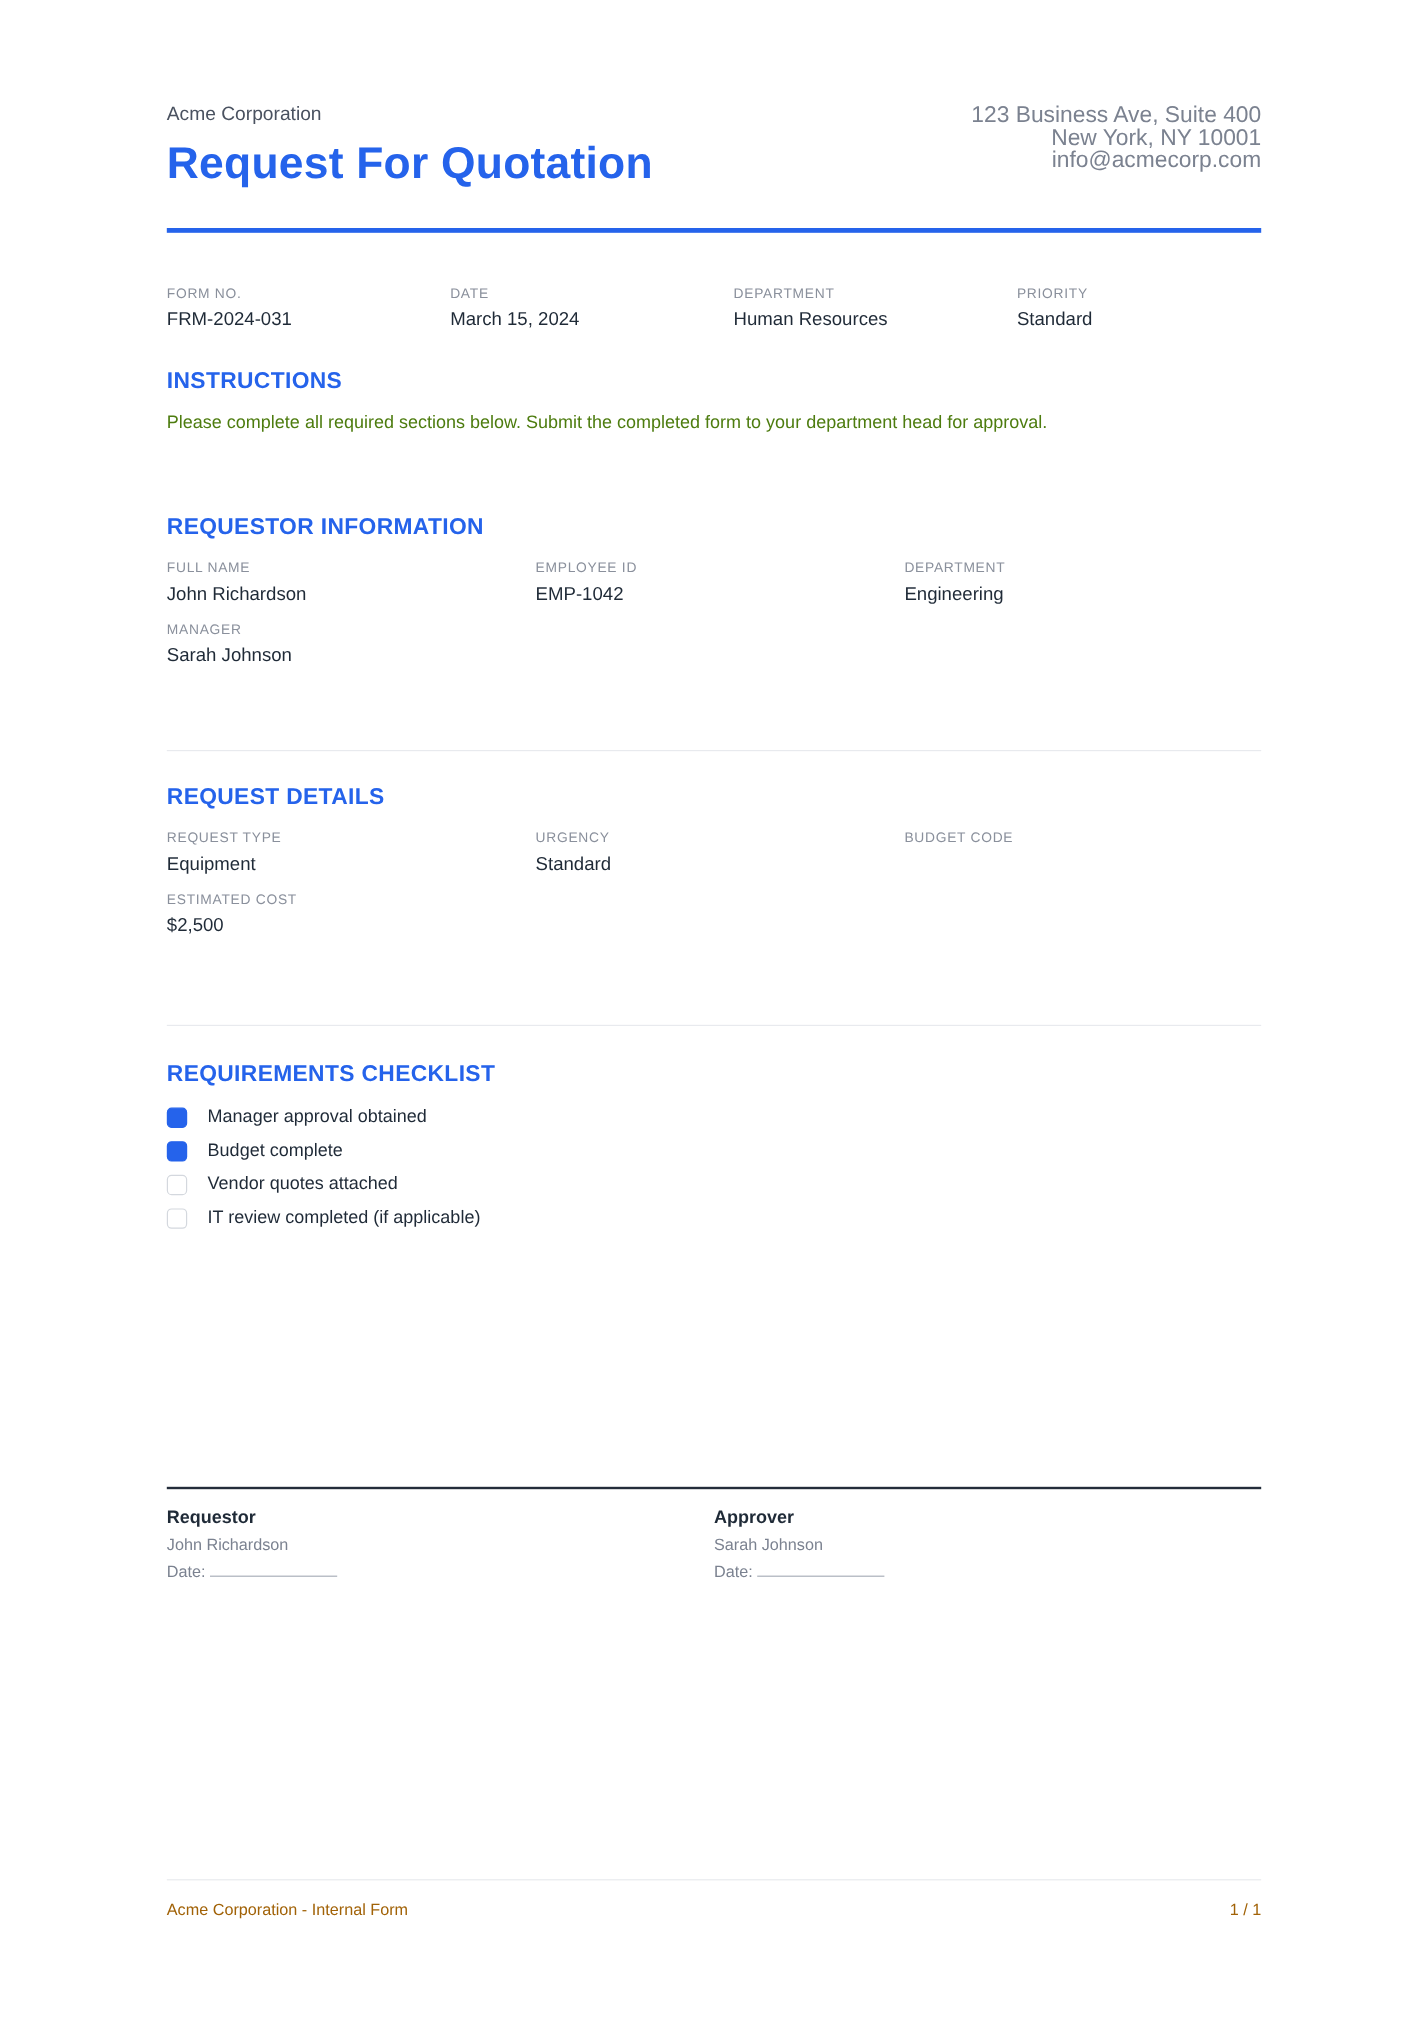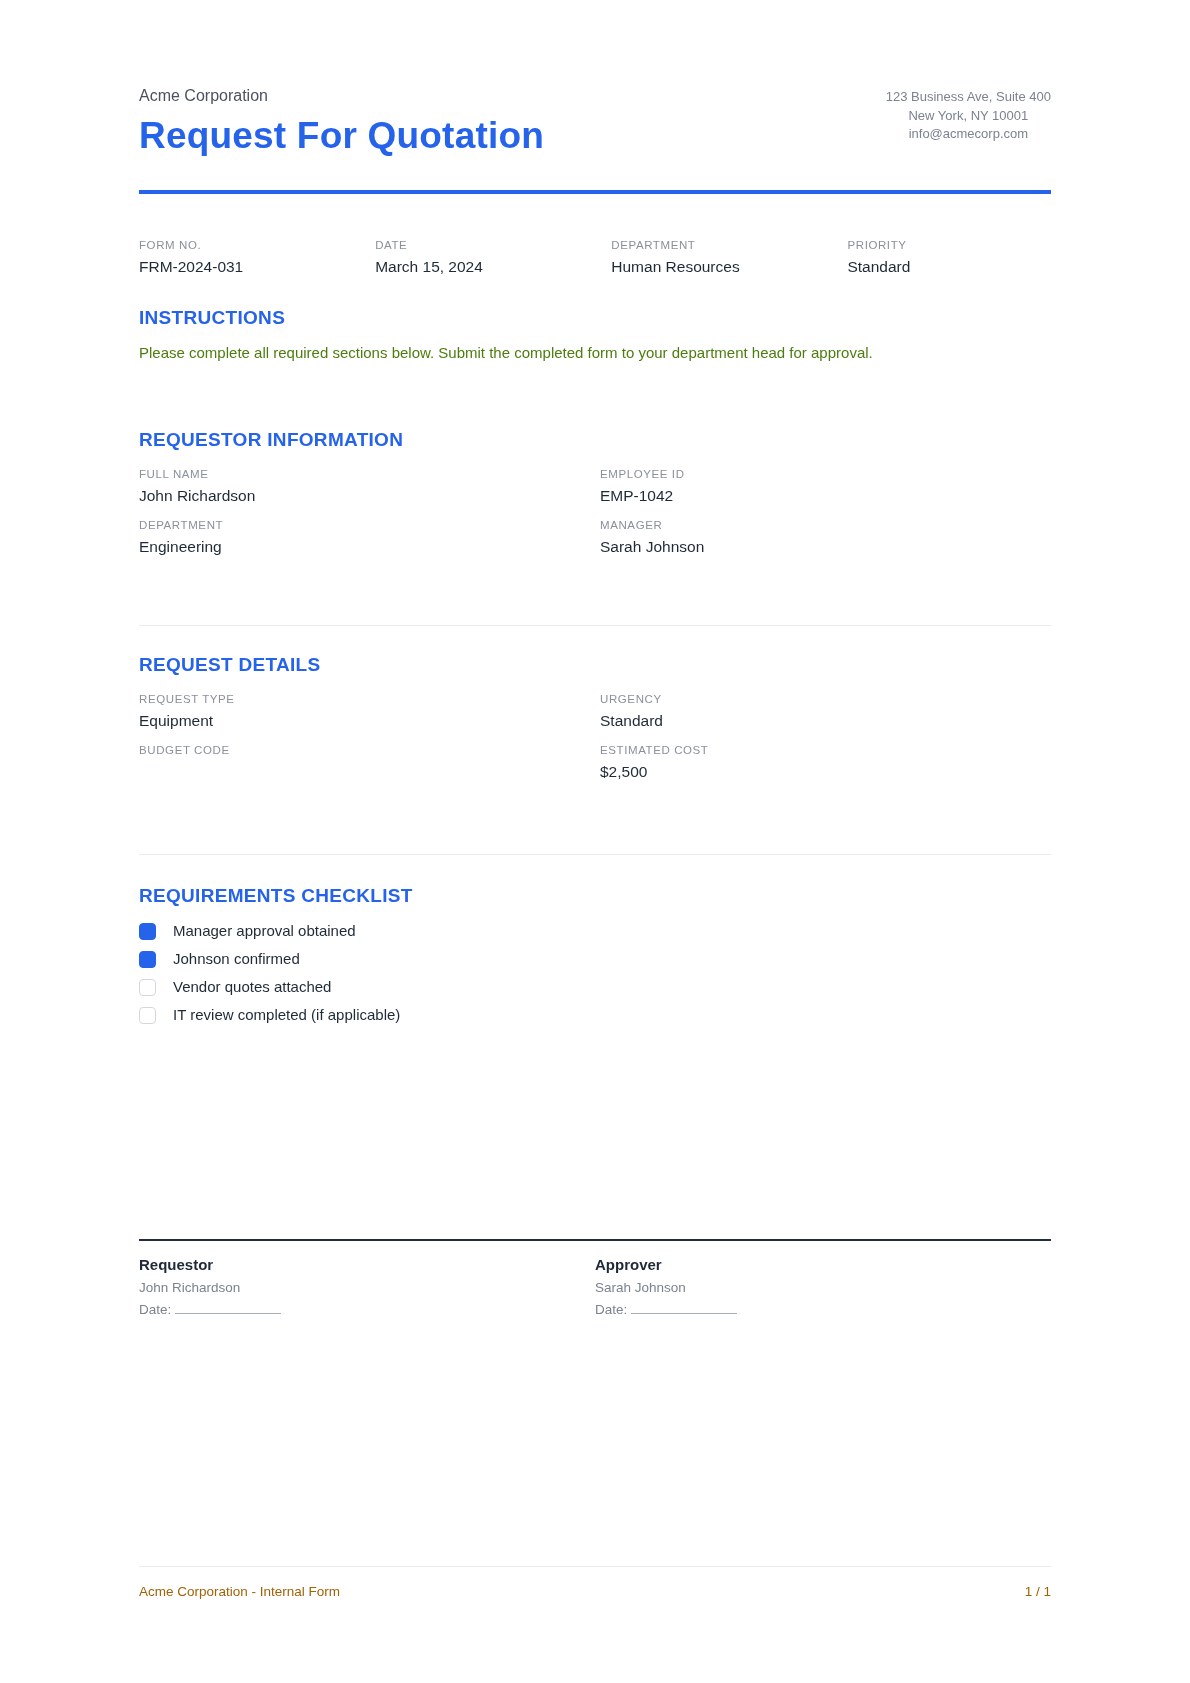--- a/index.html
+++ b/index.html
@@ -24,21 +24,21 @@
   .header { display: flex; justify-content: space-between; align-items: flex-start; }
   .company-name { font-size: 16px; color: #4a5260; line-height: 20px; }
   .page-title {
     margin-top: 8px;
     font-size: 37px;
     font-weight: bold;
     color: #2563eb;
     letter-spacing: 0.2px;
     line-height: 44px;
   }
-  .address-block { text-align: center; color: #7b8290; font-size: 13px; line-height: 18.5px; padding-top: 2px; }
+  .address-block { text-align: right; color: #7b8290; font-size: 19px; line-height: 18.5px; padding-top: 2px; }
   .header-rule { margin-top: 32px; height: 4px; background: #2563eb; border: none; }
 
   
   .meta-row {
     margin-top: 44px;
     display: grid;
     grid-template-columns: 1fr 1fr 1fr 0.9fr;
     column-gap: 10px;
   }
   .field-label {
@@ -66,21 +66,21 @@
   .instructions-heading { margin-top: 30px; }
   .instructions-body { margin-top: 14px; font-size: 15px; line-height: 20px; color: #4d7c0f; }
 
   .requestor-heading { margin-top: 66px; }
   .details-heading { margin-top: 28px; }
   .checklist-heading { margin-top: 30px; }
 
   .field-grid {
     margin-top: 16px;
     display: grid;
-    grid-template-columns: 1fr 1fr;
+    grid-template-columns: 1fr 1fr 1fr;
     row-gap: 12px;
     column-gap: 10px;
   }
 
   .soft-divider { border: none; border-top: 1px solid #e8eaee; height: 0; }
   .divider-1 { margin-top: 68px; }
   .divider-2 { margin-top: 72px; }
 
   
   .checklist { margin-top: 14px; }
@@ -214,21 +214,21 @@
     <hr class="soft-divider divider-2">
 
     <div class="section-heading checklist-heading">REQUIREMENTS CHECKLIST</div>
     <div class="checklist">
       <div class="checklist-item">
         <span class="checkbox checked"></span>
         <span class="checklist-label">Manager approval obtained</span>
       </div>
       <div class="checklist-item">
         <span class="checkbox checked"></span>
-        <span class="checklist-label">Johnson confirmed</span>
+        <span class="checklist-label">Budget complete</span>
       </div>
       <div class="checklist-item">
         <span class="checkbox"></span>
         <span class="checklist-label">Vendor quotes attached</span>
       </div>
       <div class="checklist-item">
         <span class="checkbox"></span>
         <span class="checklist-label">IT review completed (if applicable)</span>
       </div>
     </div>

